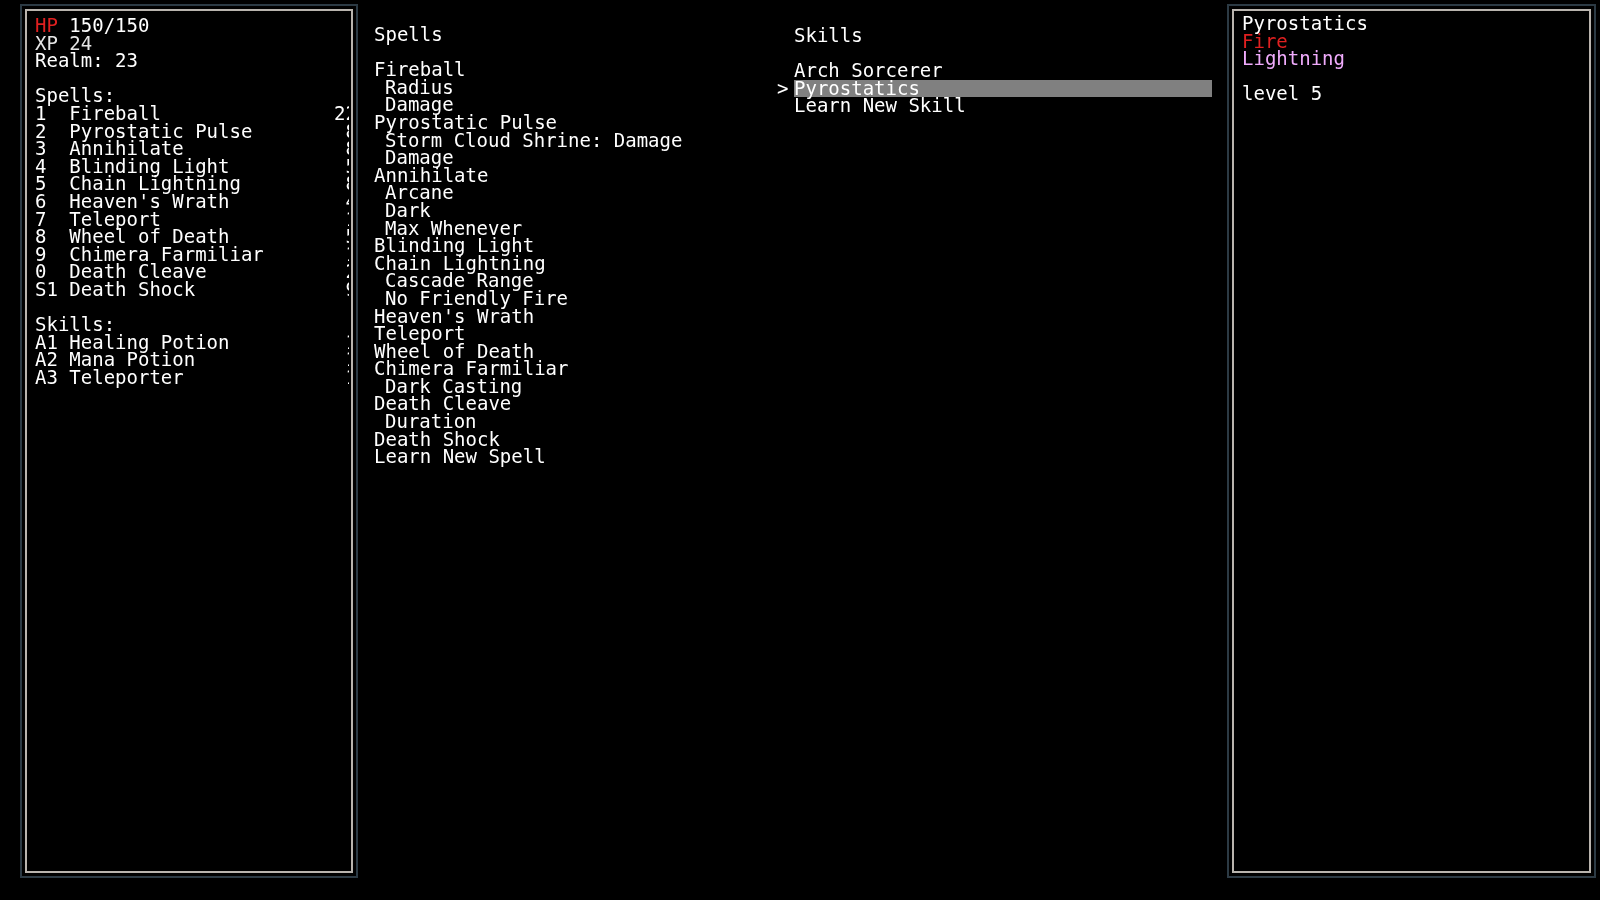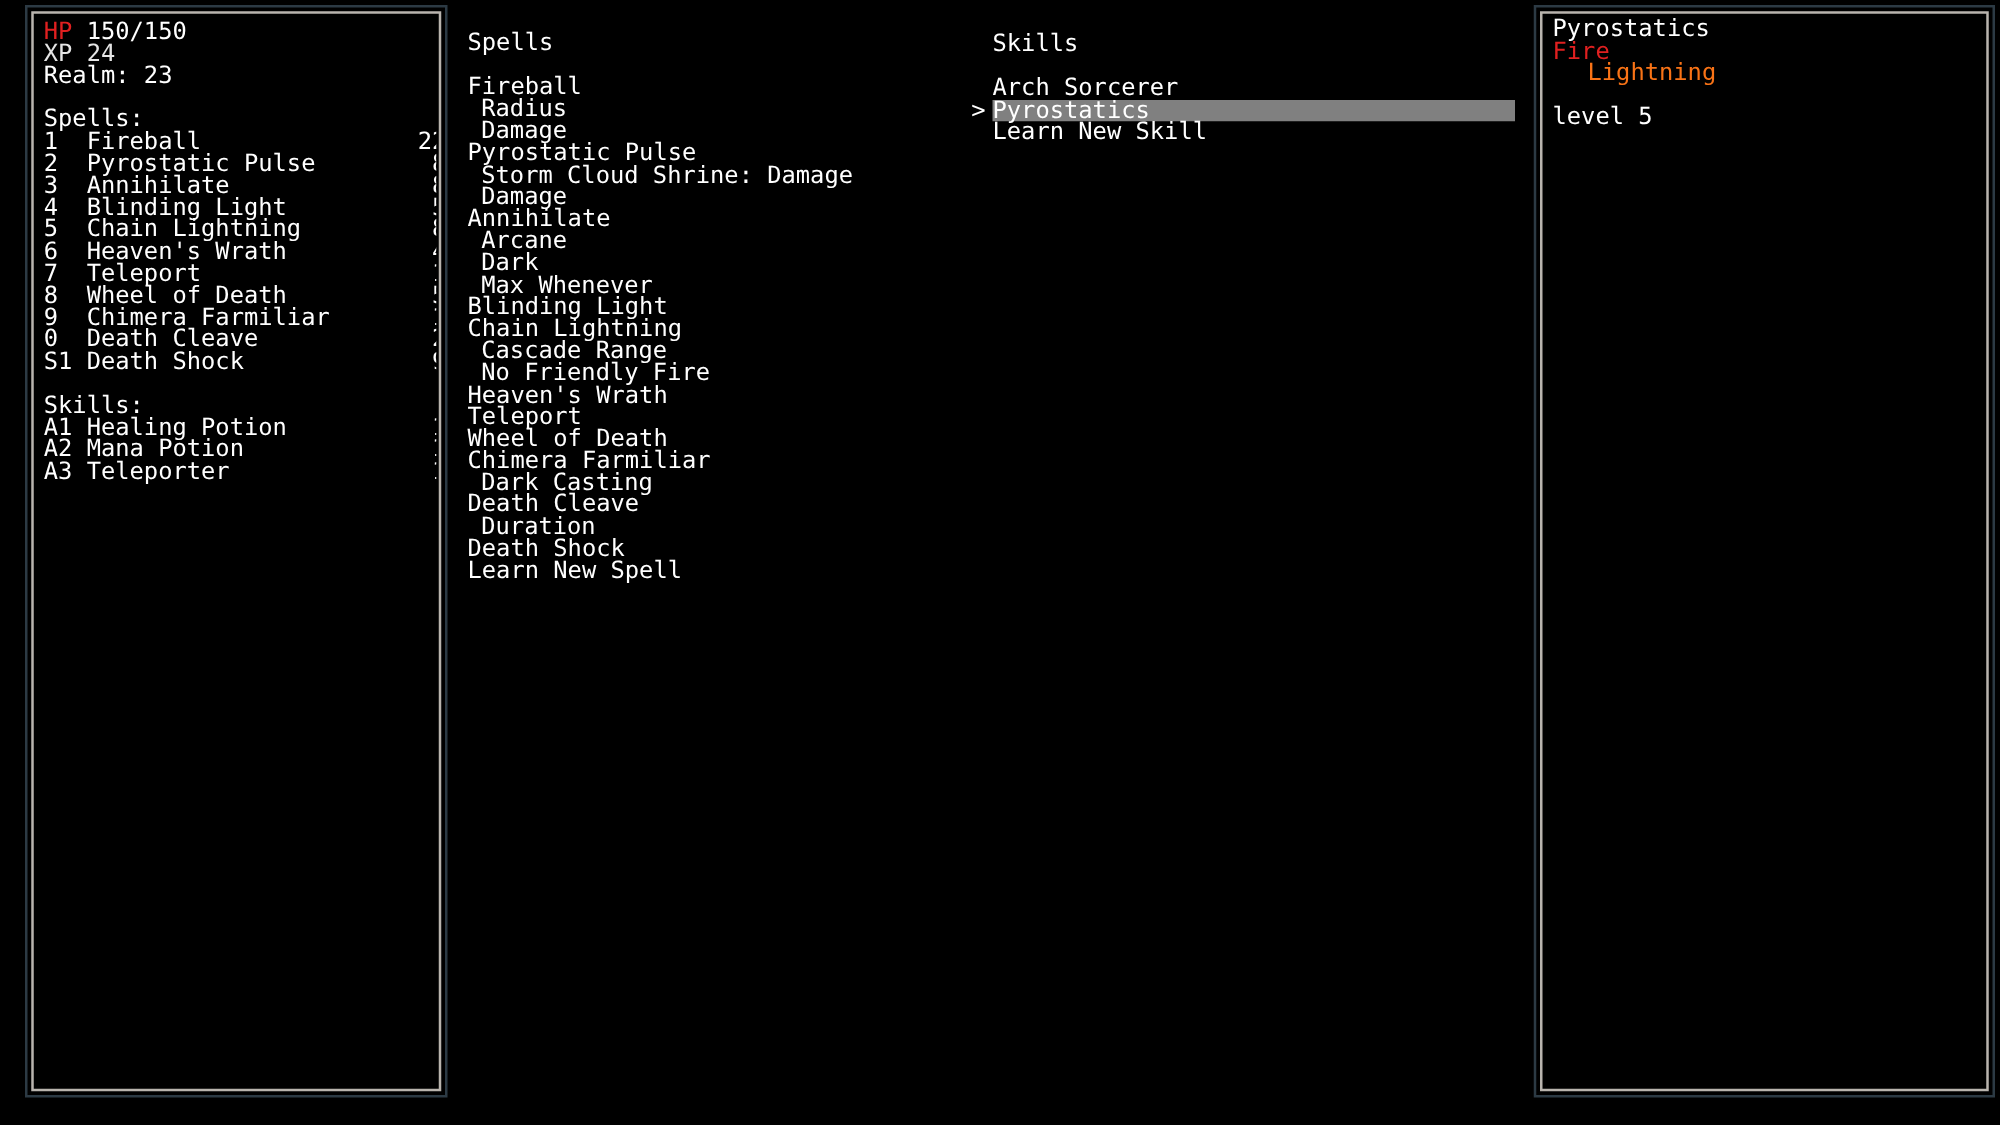--- a/index.html
+++ b/index.html
@@ -50,21 +50,21 @@
     line-height: 17.6px;
     font-size: 19px;
     letter-spacing: 0px;
     white-space: pre;
   }
   .blank { height: 17.6px; }
 
   .c-white  { color: #ffffff; }
   .c-red    { color: #e02020; }
   .c-gold   { color: #e5e5e5; }
-  .c-yellow { color: #f97316; margin-left: 28px; }
+  .c-yellow { color: #f0abfc; }
 
   
   #left-panel {
     left: 20px; top: 4px;
     width: 338px; height: 874px;
   }
   #left-stats { left: 6px; top: 4px; }
   #left-menu  { left: 6px; bottom: 8px; }
 
   .stat-row { white-space: pre; }

